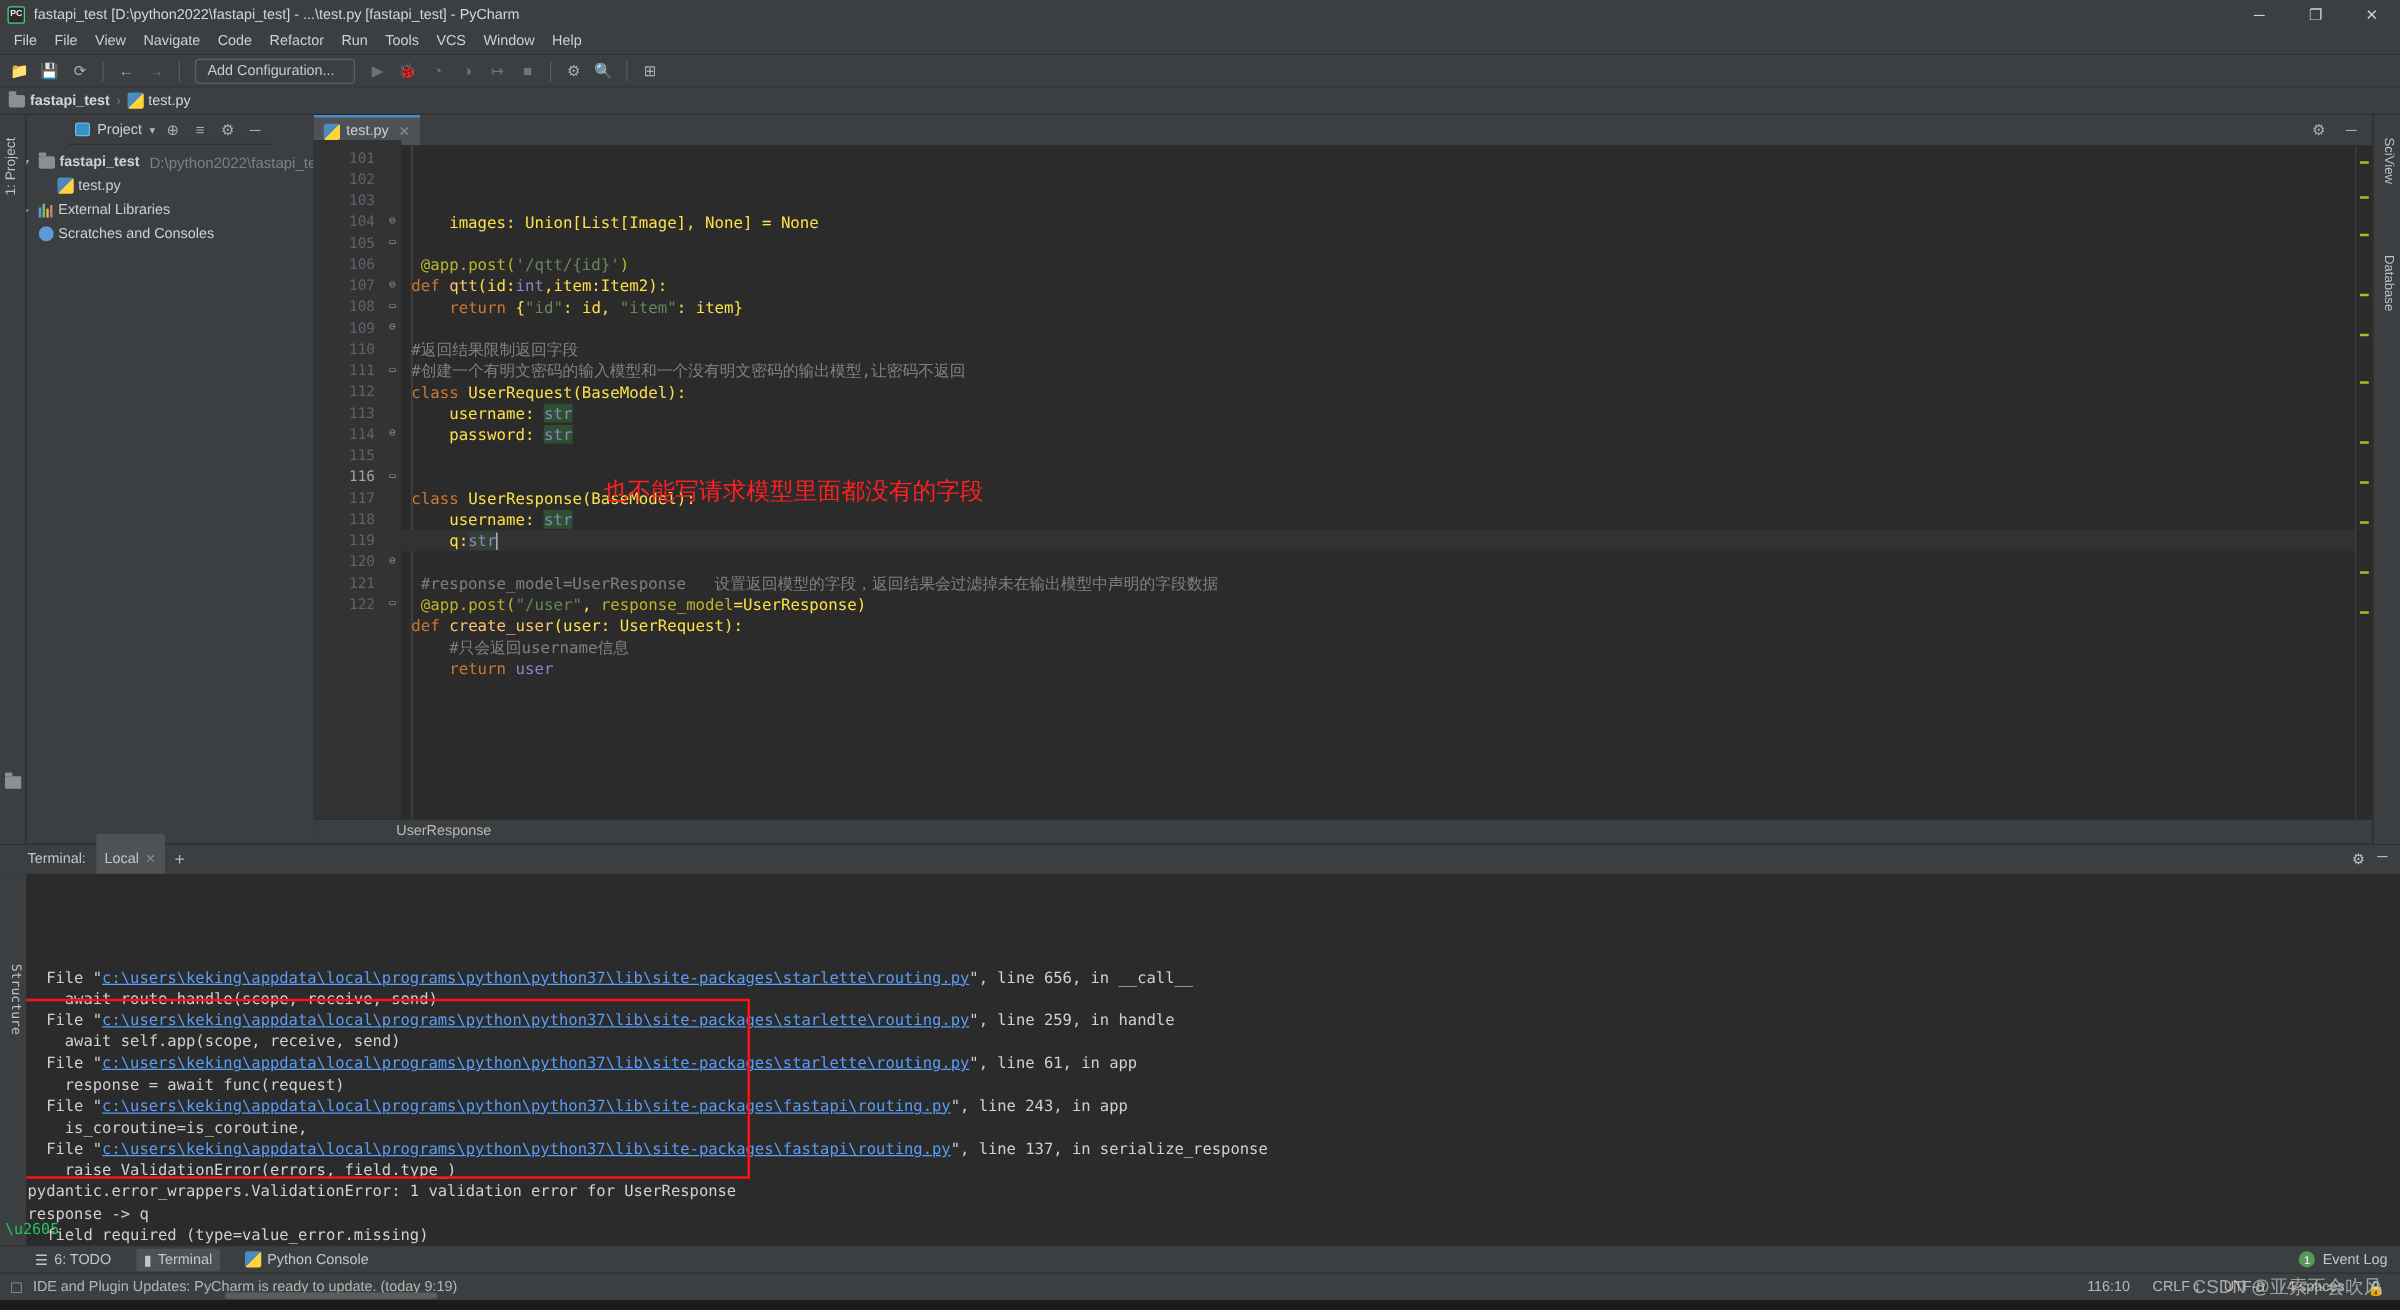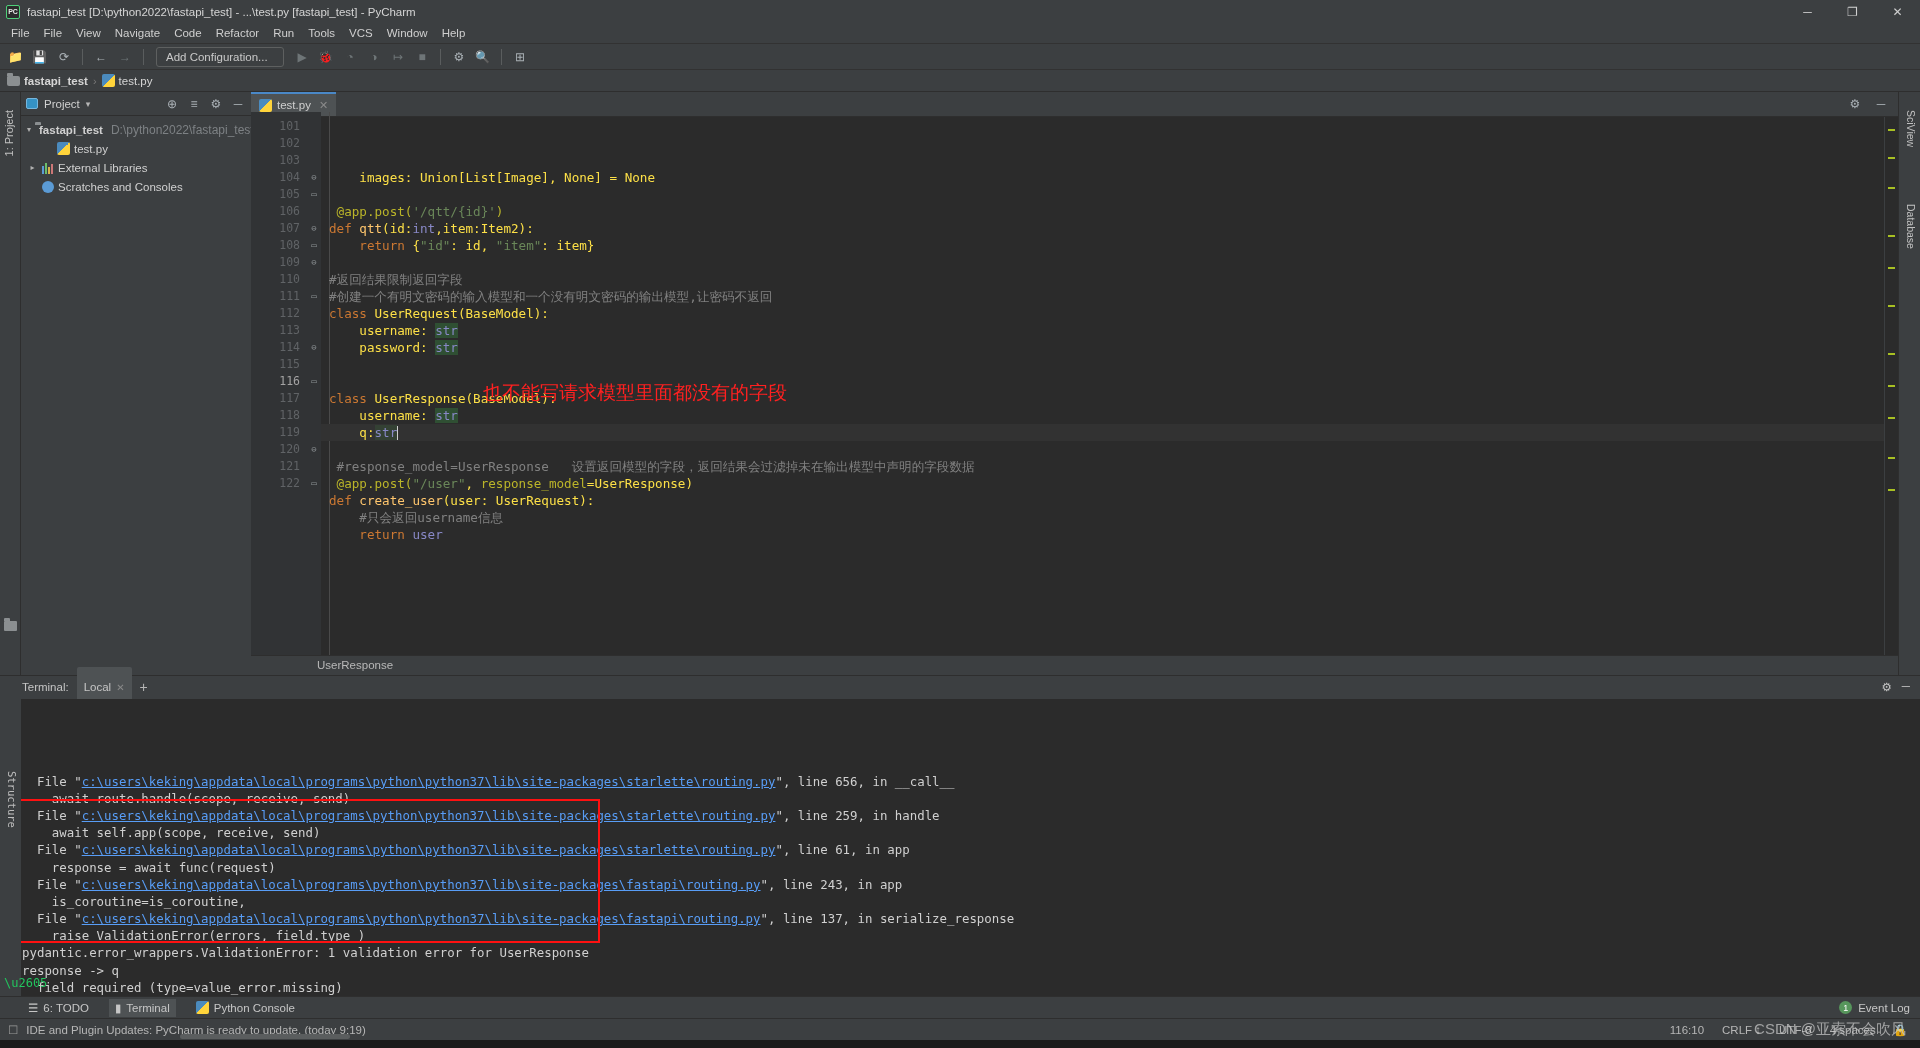--- a/index.html
+++ b/index.html
@@ -82,21 +82,21 @@
   }
   .vtab {
     position: absolute; left: 0; top: 14px; width: 21px;
     font-size: 11px; color: #c0c0c0; writing-mode: vertical-rl; transform: rotate(180deg);
     text-align: right; padding: 4px 3px; white-space: nowrap;
   }
   .strip-ico { position: absolute; left: 4px; bottom: 44px; width: 13px; height: 10px; background:#8b8f91; border-radius:1px;}
   .strip-ico:before{content:'';position:absolute;top:-3px;left:0;width:6px;height:3px;background:#8b8f91;border-radius:1px 1px 0 0;}
 
   
-  .project-panel { width: 230px; flex: 0 0 230px; background: #3c3f41; display: flex; flex-direction: column; }
+  .project-panel { width: 230px; flex: 0 0 230px; background: #3c3f41; display: flex; flex-direction: column; align-items: center; }
   .proj-header {
     height: 24px; display: flex; align-items: center; padding: 0 5px; gap: 6px;
     border-bottom: 1px solid #2e2e2e;
   }
   .proj-title { font-size: 11.5px; color: #d0d0d0; flex: 1; display:flex; align-items:center; gap:6px;}
   .blue-sq { width:12px;height:11px;background:#3592c4;border-radius:2px;border:1px solid #76b6dd;}
   .hdr-ico { width: 16px; height: 16px; display:flex;align-items:center;justify-content:center; color:#a9b0b5; font-size: 12px;}
   .tree { padding-top: 4px; font-size: 11.5px; color: #d0d0d0; }
   .tree-row { height: 19px; display: flex; align-items: center; gap: 4px; padding-left: 6px; white-space: nowrap; }
   .arrow { width: 11px; text-align: center; color: #b0b0b0; font-size: 8px; }

